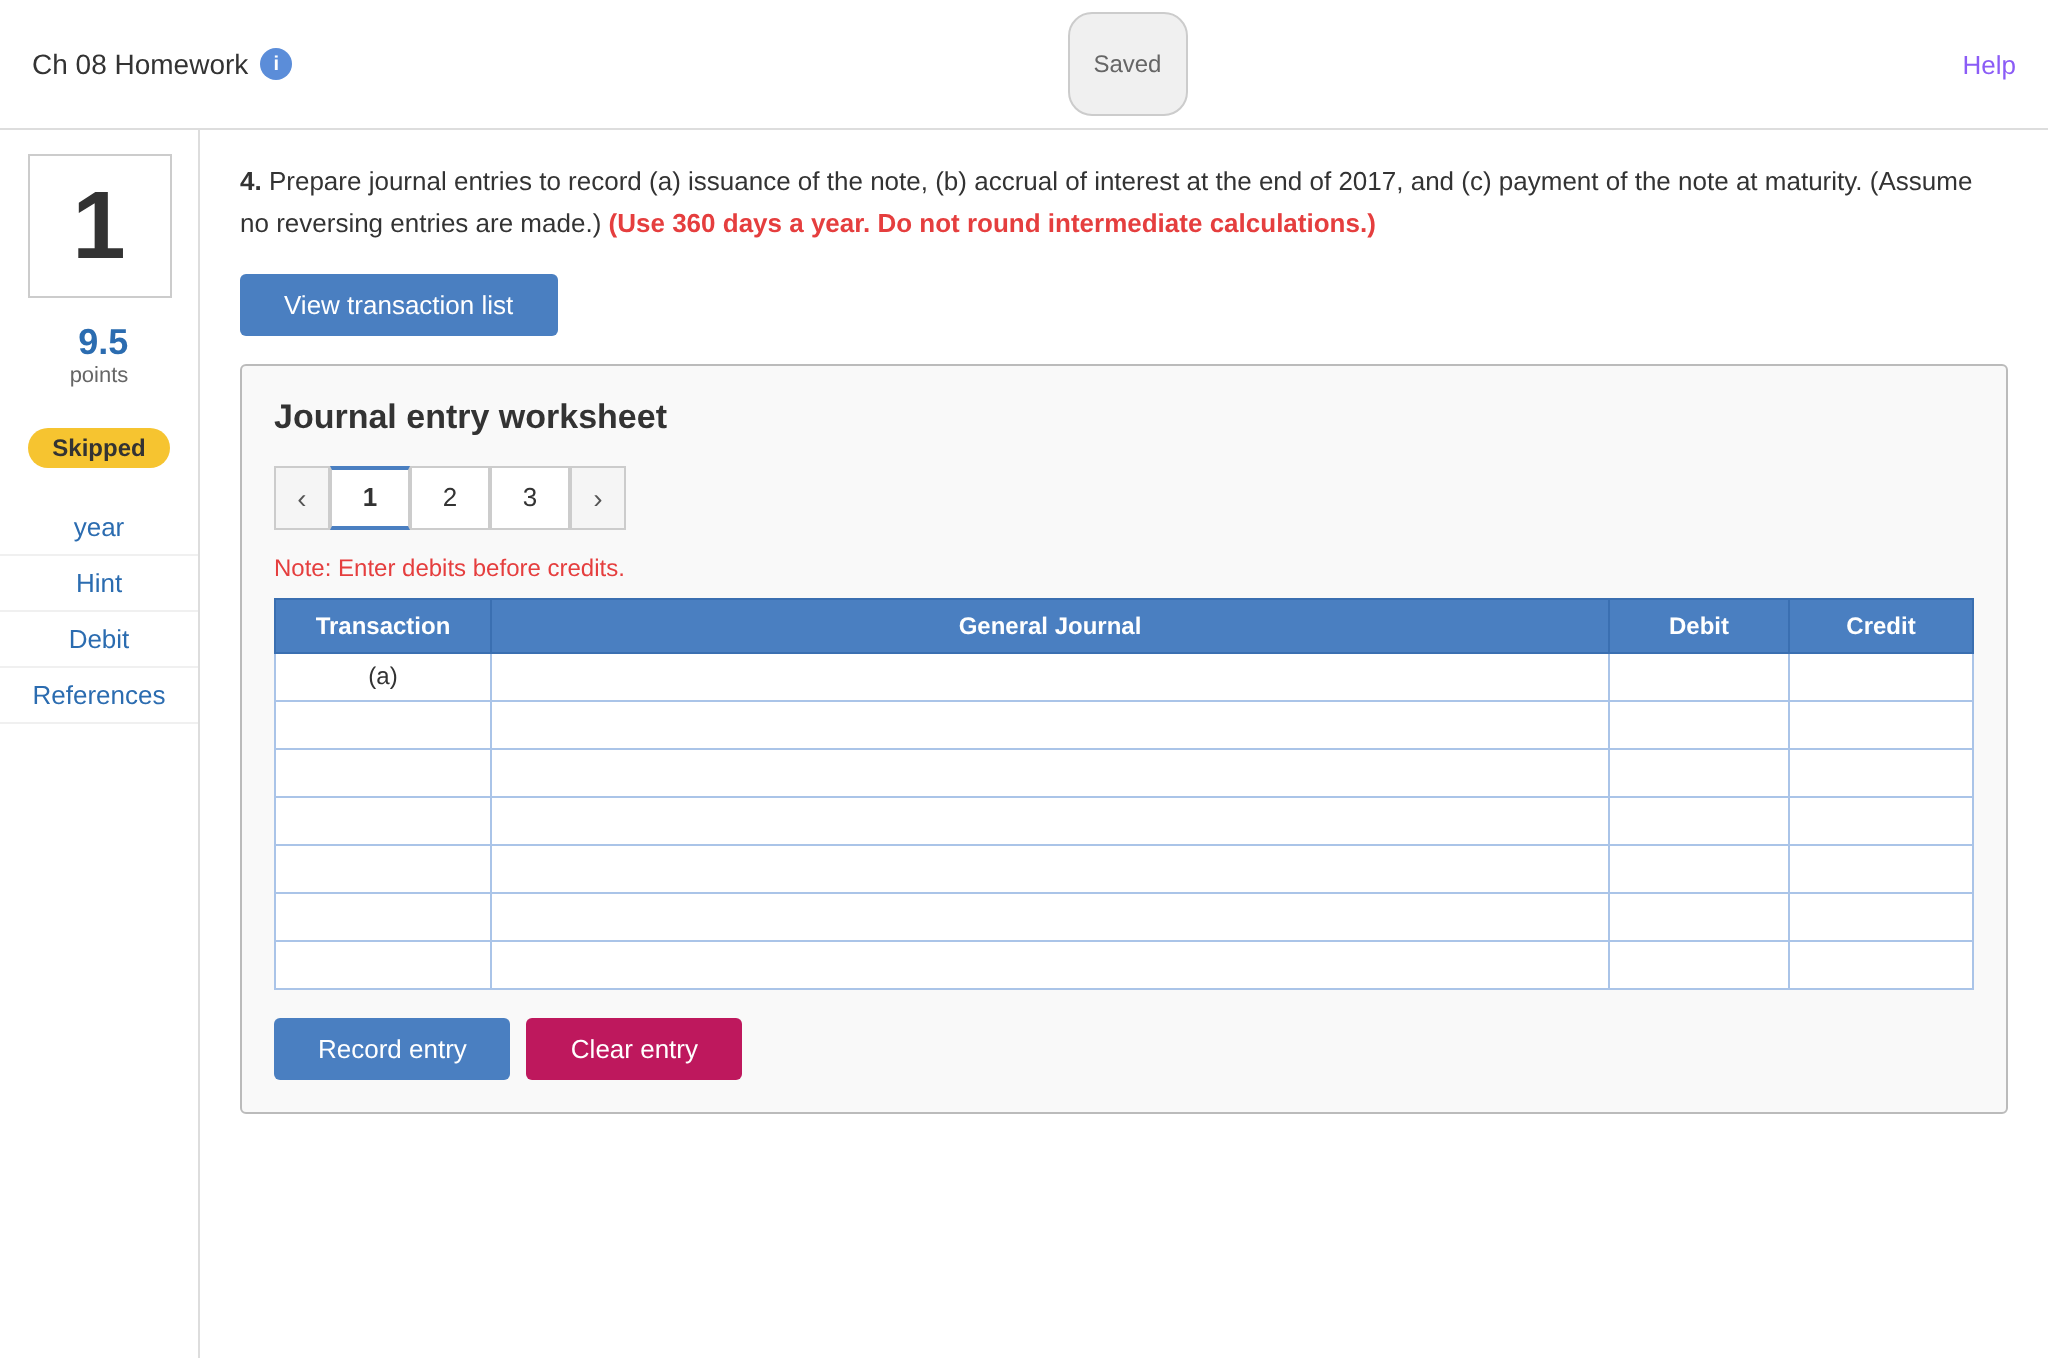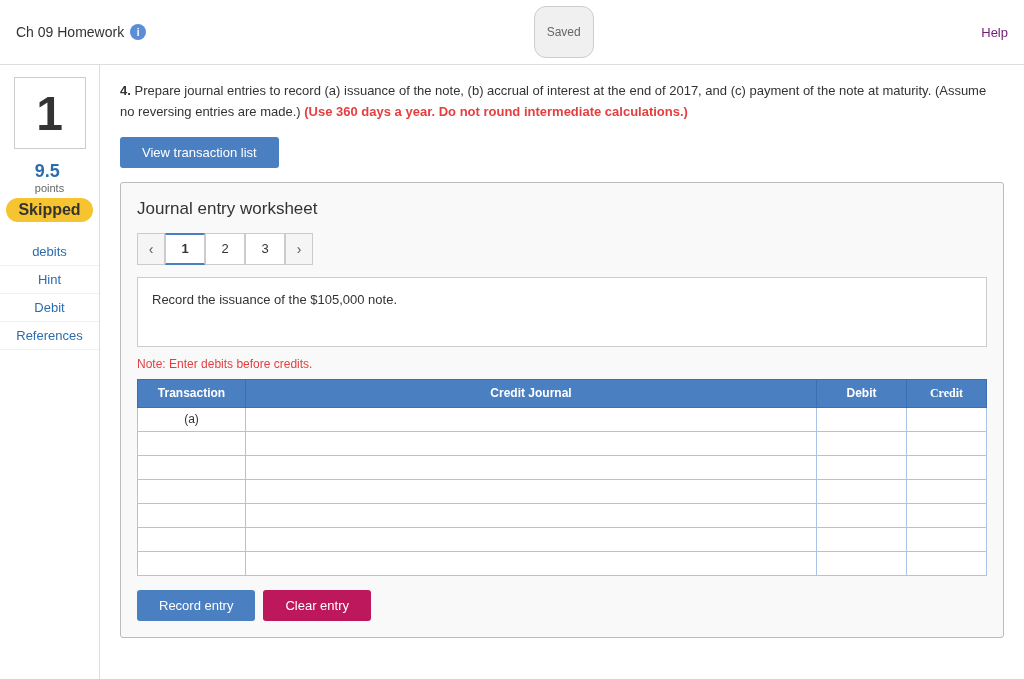--- a/index.html
+++ b/index.html
@@ -16,45 +16,45 @@
     .top-bar-title { font-size: 14px; color: #333; display: flex; align-items: center; gap: 6px; }
     .info-icon {
       display: inline-flex; align-items: center; justify-content: center;
       width: 16px; height: 16px; border-radius: 50%; background: #5b8dd9; color: #fff;
       font-size: 10px; font-weight: bold; cursor: pointer;
     }
     .saved-badge {
       background: #f0f0f0; border: 1px solid #ccc; border-radius: 12px;
       padding: 18px 12px; font-size: 12px; color: #666;
     }
-    .help-link { font-size: 13px; color: #701a75; }
+    .help-link { font-size: 13px; color: #8b5cf6; }
 
     .main-layout { display: flex; min-height: calc(679px - 32px); }
 
     .left-panel {
       width: 100px;
       border-right: 1px solid #ddd;
       display: flex;
       flex-direction: column;
       align-items: center;
       padding-top: 12px;
     }
     .question-number-box {
       border: 1px solid #ccc;
       width: 72px; height: 72px;
       display: flex; align-items: center; justify-content: center;
       font-size: 48px; font-weight: bold; color: #333;
       margin-bottom: 12px;
     }
-    .points-section { text-align: left; margin-bottom: 4px; }
+    .points-section { text-align: right; margin-bottom: 20px; }
     .points-value { font-size: 18px; color: #2b6cb0; font-weight: bold; }
     .points-label { font-size: 11px; color: #666; }
     .skipped-badge {
       background: #f6c430; border-radius: 12px; padding: 3px 12px;
-      font-size: 16px; color: #333; font-weight: bold; margin-bottom: 16px;
+      font-size: 12px; color: #333; font-weight: bold; margin-bottom: 16px;
     }
     .side-nav { width: 100%; }
     .side-nav-item {
       display: block; text-align: center; padding: 6px 8px;
       font-size: 13px; color: #2b6cb0; cursor: pointer; border-bottom: 1px solid #f0f0f0;
     }
 
     .content-area { flex: 1; padding: 16px 20px; }
 
     .question-text { font-size: 13px; line-height: 1.6; margin-bottom: 14px; }
@@ -64,21 +64,21 @@
     .view-transaction-btn {
       background: #4a7fc1; color: #fff; border: none;
       padding: 8px 16px; font-size: 13px; cursor: pointer;
       border-radius: 3px; margin-bottom: 14px;
     }
 
     .worksheet-box {
       border: 1px solid #bbb; border-radius: 3px; padding: 16px;
       background: #f9f9f9;
     }
-    .worksheet-title { font-size: 17px; font-weight: normal; margin-bottom: 14px; }
+    .worksheet-title { font-size: 17px; font-weight: bold; margin-bottom: 14px; }
 
     .pagination {
       display: flex; align-items: center; gap: 0; margin-bottom: 12px;
     }
     .page-arrow {
       width: 28px; height: 32px; border: 1px solid #ccc; background: #f5f5f5;
       display: flex; align-items: center; justify-content: center;
       cursor: pointer; font-size: 14px; color: #555;
     }
     .page-btn {
@@ -115,57 +115,57 @@
     }
     .journal-table td.transaction-col {
       text-align: center; font-size: 12px; padding: 2px 4px;
       background: #fff;
     }
     .journal-table td.input-col { background: #fff; }
 
     .col-transaction { width: 108px; }
     .col-general { }
     .col-debit { width: 90px; }
-    .col-credit { width: 80px; font-family: Liberation Serif, serif; }
+    .col-credit { width: 92px; }
 
     .action-buttons {
       display: flex; gap: 8px; margin-top: 14px; flex-wrap: wrap;
     }
     .action-btn {
       padding: 8px 22px; font-size: 13px; border: none; cursor: pointer;
       border-radius: 3px; font-weight: normal;
     }
     .btn-primary { background: #4a7fc1; color: #fff; }
     .btn-secondary { background: #be185d; color: #fff; }
     .btn-right { margin-left: auto; }
   </style>
 </head>
 <body>
 
 <div class="top-bar">
   <div class="top-bar-title">
-    <span>Ch 09 Homework</span>
+    <span>Ch 08 Homework</span>
     <span class="info-icon">i</span>
   </div>
   <span class="saved-badge">Saved</span>
   <span class="help-link">Help</span>
 </div>
 
 <div class="main-layout">
   <div class="left-panel">
     <div class="question-number-box">
       <span>1</span>
     </div>
     <div class="points-section">
       <div class="points-value">9.5</div>
       <div class="points-label">points</div>
     </div>
     <div class="skipped-badge">Skipped</div>
     <nav class="side-nav">
-      <span class="side-nav-item">debits</span>
+      <span class="side-nav-item">year</span>
       <span class="side-nav-item">Hint</span>
       <span class="side-nav-item">Debit</span>
       <span class="side-nav-item">References</span>
     </nav>
   </div>
 
   <div class="content-area">
     <div class="question-text">
       <strong>4.</strong>
       <span> Prepare journal entries to record (a) issuance of the note, (b) accrual of interest at the end of 2017, and (c) payment of the note at maturity. (Assume no reversing entries are made.)</span>
@@ -178,31 +178,28 @@
       <div class="worksheet-title">Journal entry worksheet</div>
 
       <div class="pagination">
         <div class="page-arrow">‹</div>
         <div class="page-btn active">1</div>
         <div class="page-btn">2</div>
         <div class="page-btn">3</div>
         <div class="page-arrow">›</div>
       </div>
 
-      <div class="instruction-box">
-        <span>Record the issuance of the $105,000 note.</span>
-      </div>
 
       <div class="note-text">Note: Enter debits before credits.</div>
 
       <table class="journal-table">
         <thead>
           <tr>
             <th class="col-transaction">Transaction</th>
-            <th class="col-general">Credit Journal</th>
+            <th class="col-general">General Journal</th>
             <th class="col-debit">Debit</th>
             <th class="col-credit">Credit</th>
           </tr>
         </thead>
         <tbody>
           <tr>
             <td class="transaction-col">(a)</td>
             <td class="input-col"><input type="text" style=""></td>
             <td class="input-col"><input type="text" style=""></td>
             <td class="input-col"><input type="text" style=""></td>

